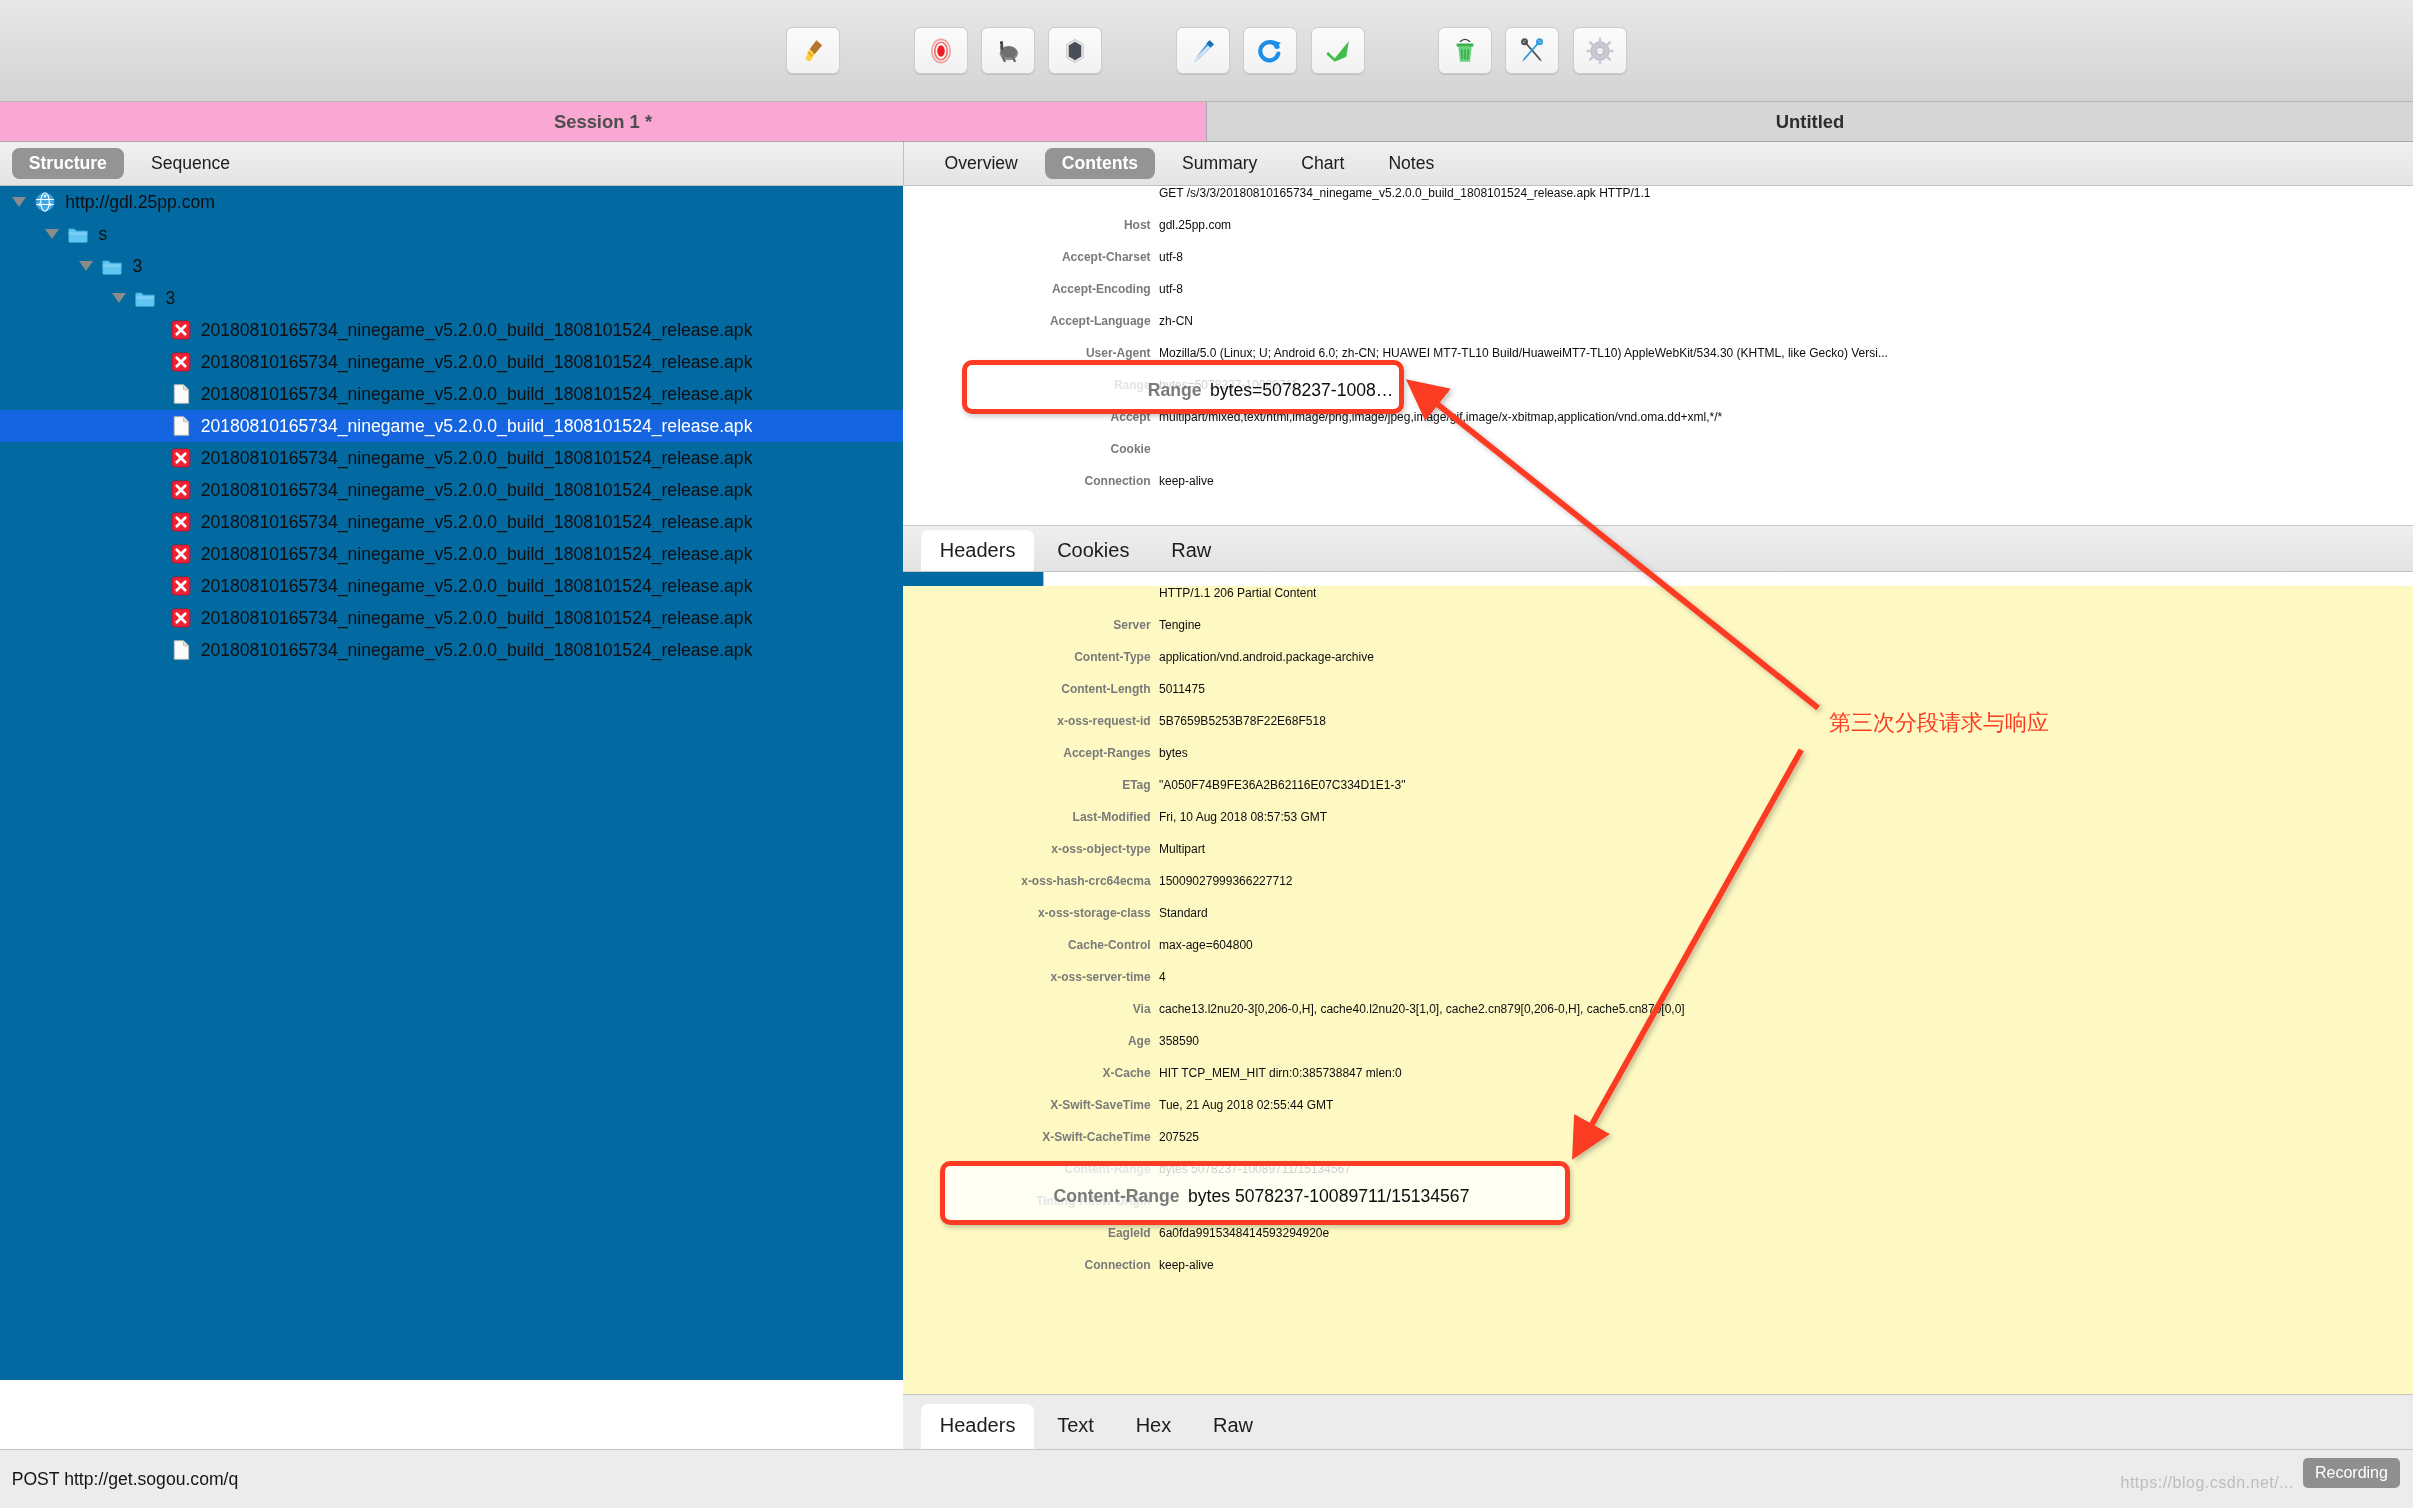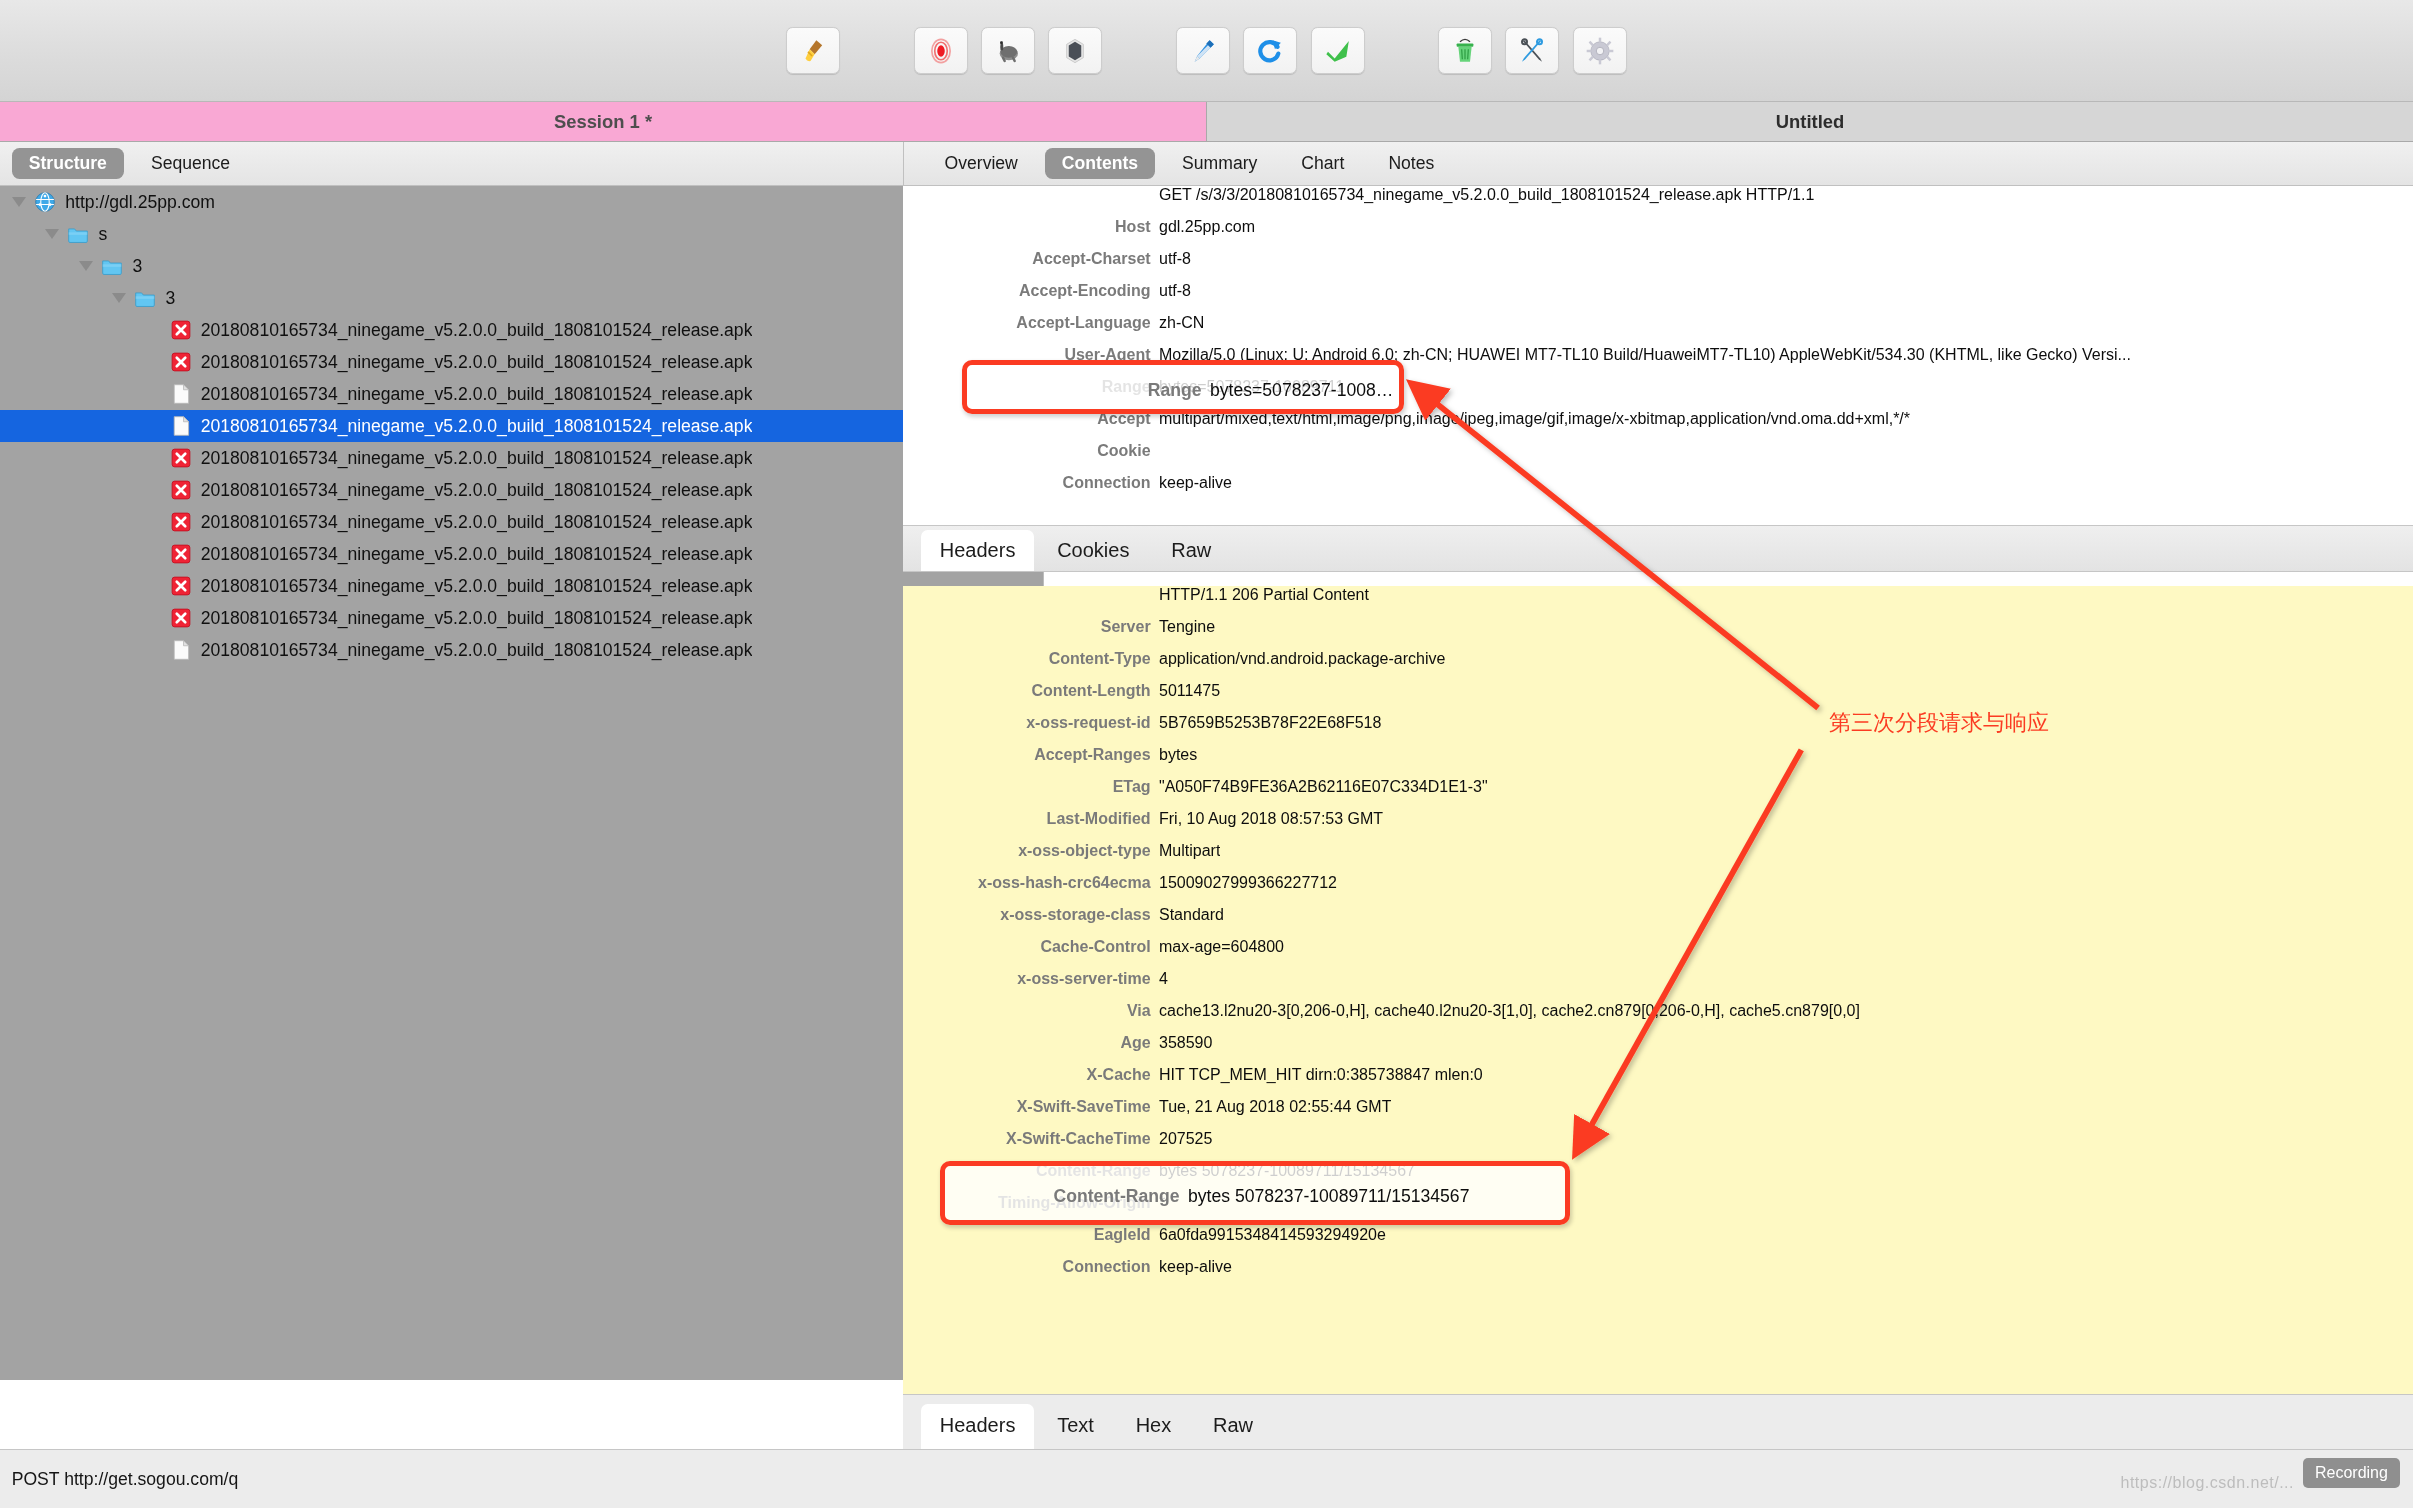--- a/index.html
+++ b/index.html
@@ -61,21 +61,21 @@
   .tab {
     font-size: 17.6px; color: #1c1c1c; padding: 5px 17px;
     border-radius: 7.5px; margin-right: 10px; white-space: nowrap;
     cursor: default;
   }
   .tab.active { background: #949494; color: #ffffff; font-weight: 600; }
 
   
   .treepanel {
     position: absolute; left: 0; top: 186px; width: 1044px; height: 1194px;
-    background: #a3a3a3; border-right: 0.8px solid #bdbdbd;
+    background: #0369a1; border-right: 0.8px solid #bdbdbd;
     overflow: hidden;
   }
   .trow {
     display: flex; align-items: center; height: 32px;
     font-size: 17.6px; color: #101010; white-space: nowrap;
   }
   .trow.sel { background: #1565e0; color: #ffffff; }
   .twist {
     width: 0; height: 0; margin-right: 8.4px; flex: 0 0 auto;
     border-left: 7.5px solid transparent; border-right: 7.5px solid transparent;
@@ -100,21 +100,21 @@
 
   
   .reqpanel {
     position: absolute; left: 903px; top: 186px; width: 1510px; height: 339px;
     background: #ffffff; overflow: hidden;
   }
   .resppanel {
     position: absolute; left: 903px; top: 572px; width: 1510px; height: 821px;
     background: #fef9c3; overflow: hidden; margin-top: 14px;
   }
-  .hrow { display: flex; height: 32px; align-items: baseline; font-size: 16px; }
+  .hrow { display: flex; height: 32px; align-items: baseline; font-size: 12px; }
   .hname {
     width: 256px; flex: 0 0 256px; text-align: right; padding-right: 8.4px;
     color: #7a7a7a; font-weight: 700; white-space: nowrap;
   }
   .hval { color: #0d0d0d; white-space: nowrap; overflow: hidden; text-overflow: ellipsis; }
 
   
   .midtabs {
     position: absolute; left: 903px; top: 525px; width: 1510px; height: 47px;
     background: linear-gradient(to bottom, #efefef, #e3e3e3);

